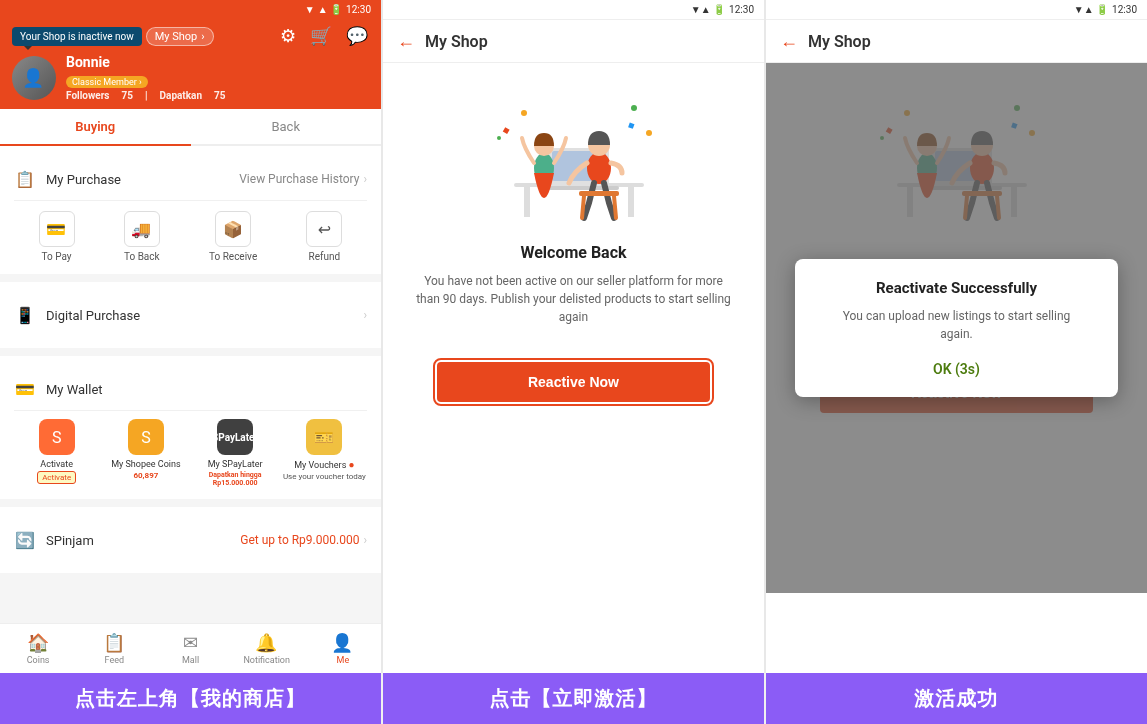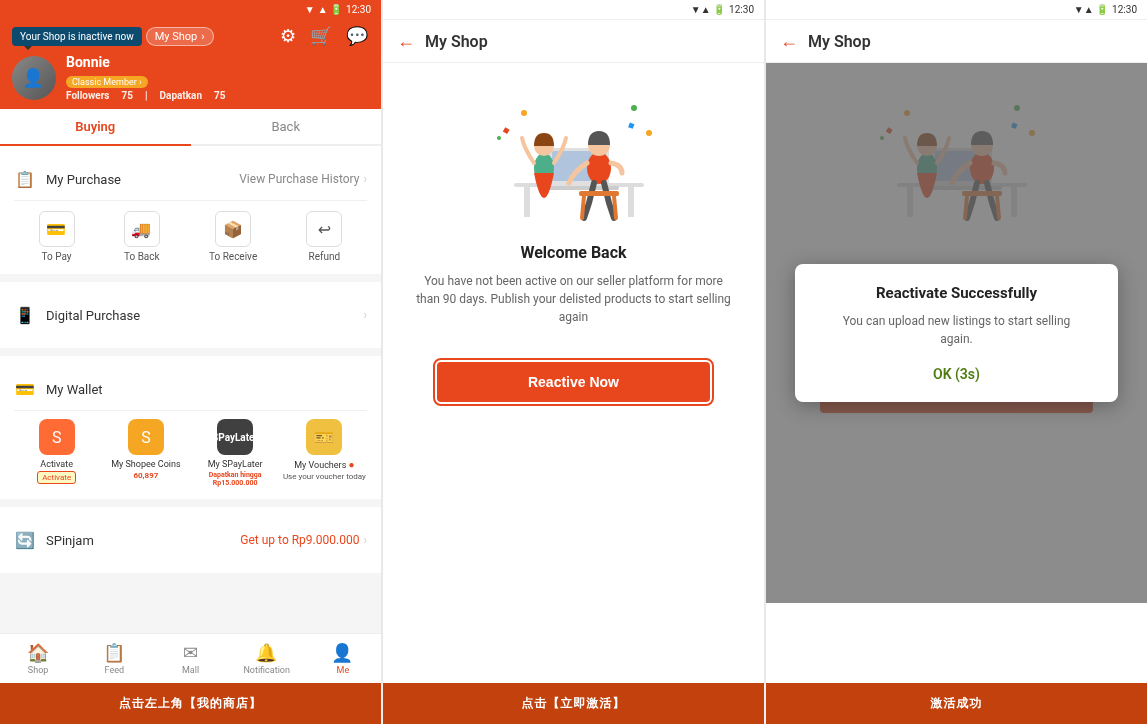--- a/index.html
+++ b/index.html
@@ -377,24 +377,24 @@
       font-weight: 600;
       cursor: pointer;
       padding: 4px 0;
     }
     .captions-row {
       display: flex;
       gap: 2px;
     }
     .caption-cell {
       flex: 1;
-      background: #c2410c;
+      background: #8b5cf6;
       color: white;
       text-align: center;
-      font-size: 12px;
+      font-size: 20px;
       font-weight: 900;
       padding: 12px 6px;
       letter-spacing: 1px;
     }
 
     
     .illus-svg {
       width: 200px;
       height: 160px;
     }
@@ -545,21 +545,21 @@
             <span style="color:#e8471d;">Get up to Rp9.000.000</span>
             <span class="chevron">›</span>
           </div>
         </div>
       </div>
     </div>
 
     <div class="bottom-nav">
       <div class="nav-item">
         <span class="nav-icon">🏠</span>
-        <span>Shop</span>
+        <span>Coins</span>
       </div>
       <div class="nav-item">
         <span class="nav-icon">📋</span>
         <span>Feed</span>
       </div>
       <div class="nav-item">
         <span class="nav-icon">✉</span>
         <span>Mall</span>
       </div>
       <div class="nav-item">

